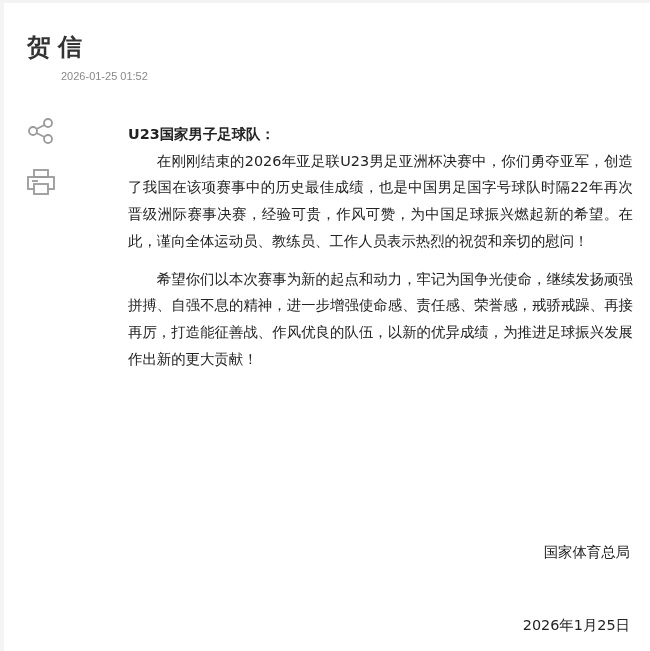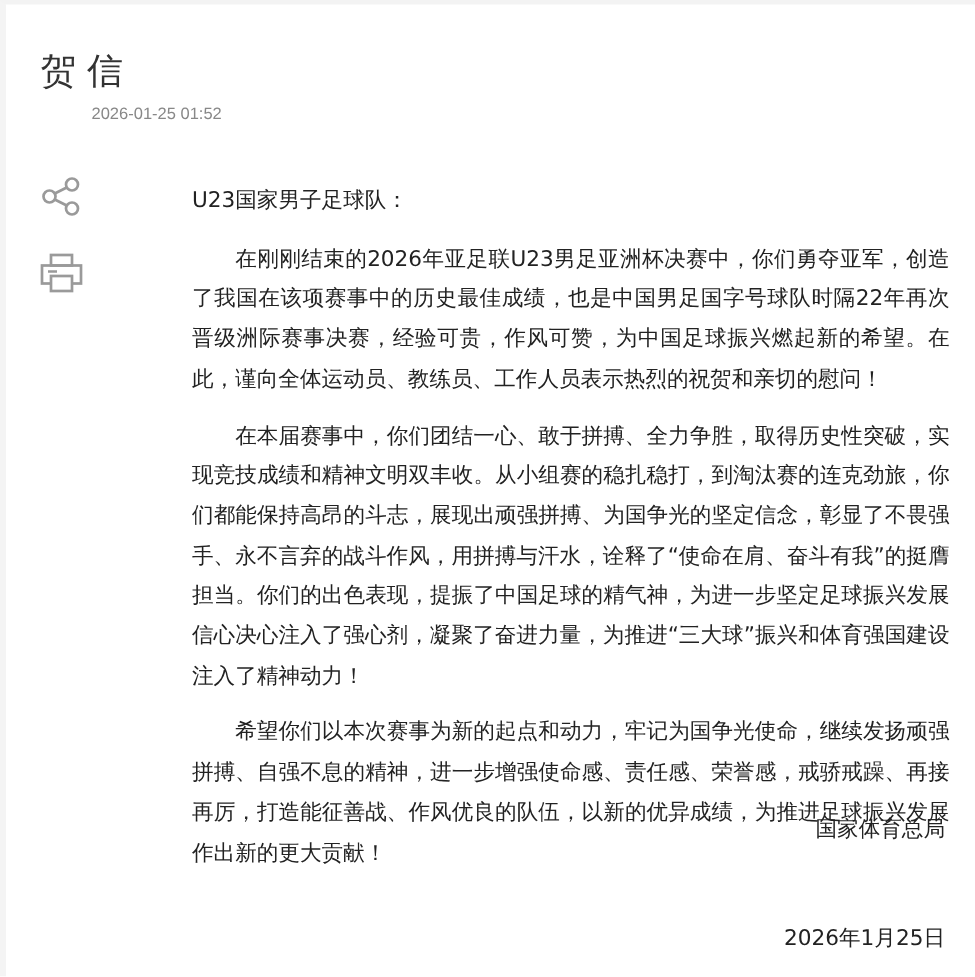--- a/index.html
+++ b/index.html
@@ -8,39 +8,39 @@
     font-family: "DejaVu Sans", "Liberation Sans", sans-serif;
     color: #333333;
   }
   .frame {
     position: absolute; left: 0; top: 0; width: 650px; height: 651px;
     border-top: 3px solid #f3f3f3; border-left: 4px solid #f4f4f4;
     box-sizing: border-box;
   }
   .title {
     position: absolute; left: 27px; top: 31px;
-    font-size: 24px; font-weight: normal; letter-spacing: 7px; color: #333;
+    font-size: 24px; font-weight: bold; letter-spacing: 7px; color: #333;
     margin: 0;
   }
   .pubtime {
     position: absolute; left: 27px; top: 70px;
     font-size: 11px; color: #888;
     font-family: "Liberation Sans", sans-serif;
     margin-left: 34px;
   }
   .tools { position: absolute; left: 26px; top: 116px; width: 32px; }
   .tool { display: block; width: 30px; height: 30px; margin-bottom: 21px; cursor: pointer; }
   .tool svg { width: 30px; height: 30px; }
   .content {
     position: absolute; left: 128px; top: 121px; width: 505px;
     font-size: 14.4px; line-height: 26.7px; color: #222;
   }
   .content p { margin: 0 0 11px 0; text-align: justify; }
   .content p.indent { text-indent: 2em; }
-  .content p.greeting { margin-bottom: 12px; }
+  .content p.greeting { margin-bottom: 0; font-weight: bold; }
   .sign { position: absolute; right: 20px; text-align: right; font-size: 14.4px; color: #222; padding-left: 24px; }
   .sign.org { top: 543px; }
   .sign.date { top: 576px; margin-top: 40px; }
 </style>
 </head>
 <body>
 
 <div class="frame"></div>
 
 <h1 class="title">贺信</h1>
@@ -62,18 +62,17 @@
       <rect x="2" y="10" width="26" height="12"></rect>
       <rect x="8" y="17" width="14" height="10" fill="#ffffff"></rect>
       <line x1="6" y1="14" x2="12" y2="14"></line>
     </svg>
   </span>
 </div>
 
 <div class="content">
   <p class="greeting">U23国家男子足球队：</p>
   <p class="indent">在刚刚结束的2026年亚足联U23男足亚洲杯决赛中，你们勇夺亚军，创造了我国在该项赛事中的历史最佳成绩，也是中国男足国字号球队时隔22年再次晋级洲际赛事决赛，经验可贵，作风可赞，为中国足球振兴燃起新的希望。在此，谨向全体运动员、教练员、工作人员表示热烈的祝贺和亲切的慰问！</p>
-  <p class="indent">在本届赛事中，你们团结一心、敢于拼搏、全力争胜，取得历史性突破，实现竞技成绩和精神文明双丰收。从小组赛的稳扎稳打，到淘汰赛的连克劲旅，你们都能保持高昂的斗志，展现出顽强拼搏、为国争光的坚定信念，彰显了不畏强手、永不言弃的战斗作风，用拼搏与汗水，诠释了“使命在肩、奋斗有我”的挺膺担当。你们的出色表现，提振了中国足球的精气神，为进一步坚定足球振兴发展信心决心注入了强心剂，凝聚了奋进力量，为推进“三大球”振兴和体育强国建设注入了精神动力！</p>
   <p class="indent">希望你们以本次赛事为新的起点和动力，牢记为国争光使命，继续发扬顽强拼搏、自强不息的精神，进一步增强使命感、责任感、荣誉感，戒骄戒躁、再接再厉，打造能征善战、作风优良的队伍，以新的优异成绩，为推进足球振兴发展作出新的更大贡献！</p>
 </div>
 
 <div class="sign org">国家体育总局</div>
 <div class="sign date">2026年1月25日</div>
 
 </body></html>

